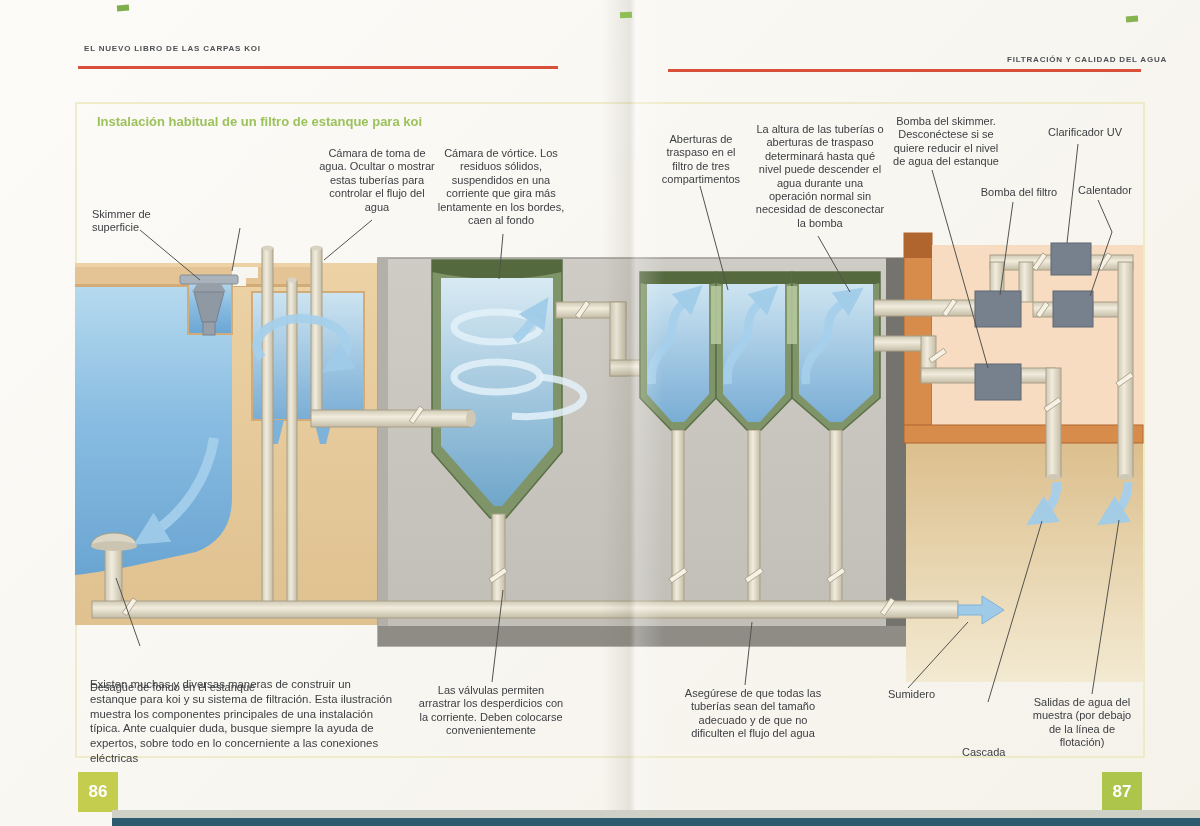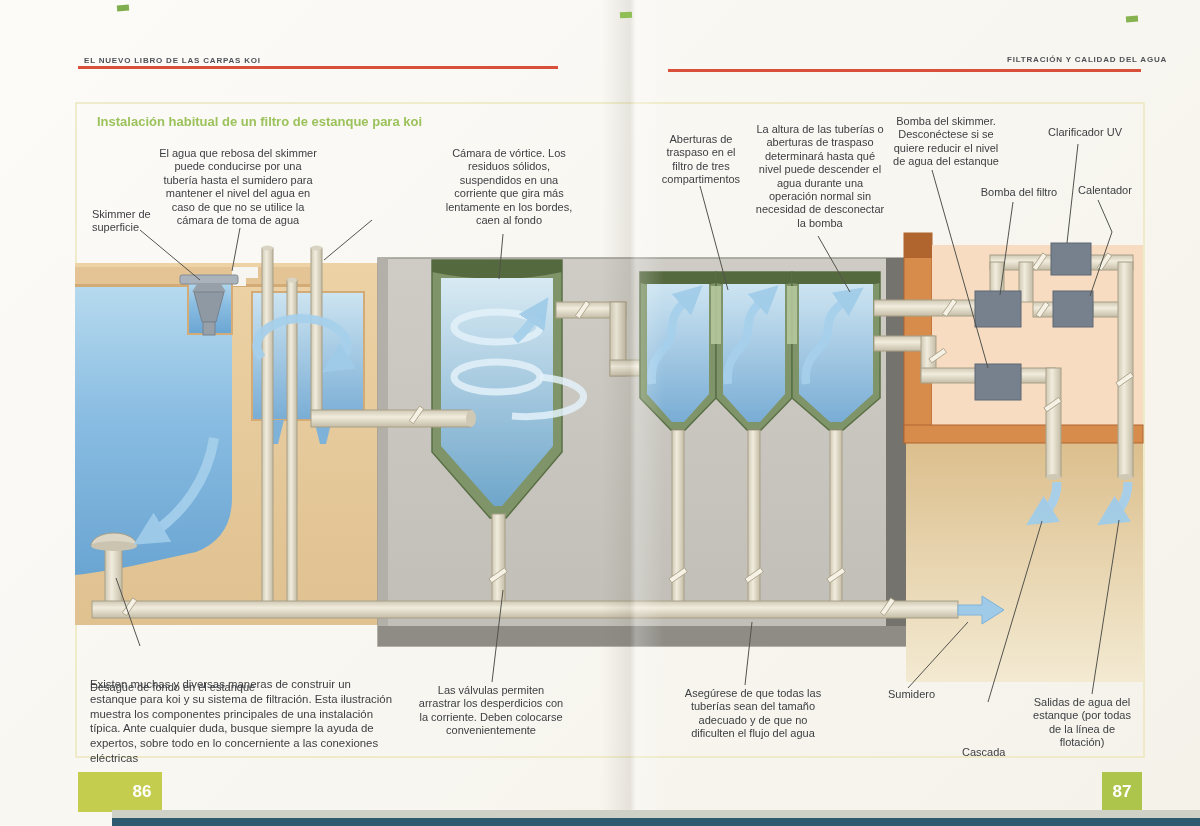--- a/index.html
+++ b/index.html
@@ -8,35 +8,35 @@
         font-family:"Liberation Sans", sans-serif;}
   .hdr{position:absolute;font-size:8px;font-weight:600;letter-spacing:.8px;color:#4e5156;}
   .rule{position:absolute;height:2.5px;background:#d8503a;}
   #title{position:absolute;left:97px;top:114px;font-size:13px;font-weight:bold;color:#9cc25c;}
   .lbl{position:absolute;font-size:11px;line-height:13.4px;color:#3c3e42;text-align:center;z-index:5;}
   .lbl.la{text-align:left;}
   #footer-note{position:absolute;left:90px;top:677px;width:302px;font-size:11.4px;line-height:14.8px;
                color:#3c3e42;text-align:left;z-index:5;}
   .pagenum{position:absolute;width:40px;height:40px;top:772px;color:#fff;font-size:17px;font-weight:bold;
            display:flex;align-items:center;justify-content:center;z-index:5;}
-  #pagenum-left{left:78px;background:#c5cd4f;padding-left:44px;}
+  #pagenum-left{left:78px;background:#c5cd4f;}
   #pagenum-right{left:1102px;background:#aec54b;}
   #artwork{position:absolute;left:0;top:0;z-index:1;}
   #fold{position:absolute;left:602px;top:0;width:62px;height:826px;z-index:4;pointer-events:none;
         background:linear-gradient(to right,rgba(120,112,98,0) 0%,rgba(120,112,98,.14) 45%,rgba(255,255,255,.25) 55%,rgba(120,112,98,0) 100%);}
   .edgemark{position:absolute;height:6px;width:12px;z-index:6;}
   #bottom-sliver{position:absolute;left:112px;top:810px;width:1088px;height:8px;background:#cfd0c6;z-index:6;}
   #bottom-edge{position:absolute;left:112px;top:818px;width:1088px;height:8px;background:#2d5a6e;z-index:6;}
 </style>
 </head>
 <body>
 
 <div id="page">
 
-  <div class="hdr" style="left:78px;top:56px;padding-left:6px;">EL NUEVO LIBRO DE LAS CARPAS KOI</div>
+  <div class="hdr" style="left:78px;top:44px;padding-left:6px;">EL NUEVO LIBRO DE LAS CARPAS KOI</div>
   <div class="rule" style="left:78px;top:66px;width:480px;"></div>
   <div class="hdr" style="left:1007px;top:55px;">FILTRACIÓN Y CALIDAD DEL AGUA</div>
   <div class="rule" style="left:668px;top:69px;width:473px;"></div>
 
   <div id="title">Instalación habitual de un filtro de estanque para koi</div>
 
   <div class="edgemark" style="left:117px;top:5px;background:#7fae4e;transform:rotate(-4deg);"></div>
   <div class="edgemark" style="left:620px;top:12px;background:#8fbe55;transform:rotate(-3deg);"></div>
   <div class="edgemark" style="left:1126px;top:16px;background:#86b24f;transform:rotate(-4deg);"></div>
 
@@ -241,34 +241,34 @@
       <line x1="140" y1="646" x2="116" y2="578"></line>
       <line x1="492" y1="682" x2="503" y2="590"></line>
       <line x1="745" y1="685" x2="752" y2="622"></line>
       <line x1="908" y1="688" x2="968" y2="622"></line>
       <line x1="988" y1="702" x2="1042" y2="521"></line>
       <line x1="1092" y1="694" x2="1119" y2="520"></line>
     </g>
   </svg>
 
   <div class="lbl la" style="left:92px;top:208px;width:64px;">Skimmer de superficie</div>
-  <div class="lbl" style="left:158px;top:147px;width:160px;">El agua que rebosa del skimmer puede conducirse por una tubería hasta el sumidero para mantener el nivel del agua en caso de que no se utilice la cámara de toma de agua</div>
-  <div class="lbl" style="left:436px;top:147px;width:130px;margin-left:8px;">Cámara de vórtice. Los residuos sólidos, suspendidos en una corriente que gira más lentamente en los bordes, caen al fondo</div>
+  <div class="lbl" style="left:318px;top:147px;width:118px;">Cámara de toma de agua. Ocultar o mostrar estas tuberías para controlar el flujo del agua</div>
+  <div class="lbl" style="left:436px;top:147px;width:130px;">Cámara de vórtice. Los residuos sólidos, suspendidos en una corriente que gira más lentamente en los bordes, caen al fondo</div>
   <div class="lbl" style="left:658px;top:133px;width:86px;">Aberturas de traspaso en el filtro de tres compartimentos</div>
   <div class="lbl" style="left:893px;top:115px;width:106px;">Bomba del skimmer. Desconéctese si se quiere reducir el nivel de agua del estanque</div>
   <div class="lbl" style="left:754px;top:123px;width:132px;">La altura de las tuberías o aberturas de traspaso determinará hasta qué nivel puede descender el agua durante una operación normal sin necesidad de desconectar la bomba</div>
   <div class="lbl" style="left:1042px;top:126px;width:86px;">Clarificador UV</div>
   <div class="lbl" style="left:978px;top:186px;width:82px;">Bomba del filtro</div>
   <div class="lbl" style="left:1074px;top:184px;width:62px;">Calentador</div>
   <div class="lbl la" style="left:90px;top:649px;width:230px;margin-top:32px;">Desagüe de fondo en el estanque</div>
   <div class="lbl" style="left:416px;top:684px;width:150px;">Las válvulas permiten arrastrar los desperdicios con la corriente. Deben colocarse convenientemente</div>
   <div class="lbl" style="left:683px;top:687px;width:140px;">Asegúrese de que todas las tuberías sean del tamaño adecuado y de que no dificulten el flujo del agua</div>
   <div class="lbl la" style="left:888px;top:688px;width:62px;">Sumidero</div>
   <div class="lbl la" style="left:962px;top:704px;width:56px;margin-top:42px;">Cascada</div>
-  <div class="lbl" style="left:1026px;top:696px;width:112px;">Salidas de agua del estanque (por todas de la línea de flotación)</div>
+  <div class="lbl" style="left:1026px;top:696px;width:112px;">Salidas de agua del muestra (por debajo de la línea de flotación)</div>
 
   <div id="footer-note">Existen muchas y diversas maneras de construir un estanque para koi y su sistema de filtración. Esta ilustración muestra los componentes principales de una instalación típica. Ante cualquier duda, busque siempre la ayuda de expertos, sobre todo en lo concerniente a las conexiones eléctricas</div>
 
   <div class="pagenum" id="pagenum-left">86</div>
   <div class="pagenum" id="pagenum-right">87</div>
 
   <div id="fold"></div>
   <div id="bottom-sliver"></div>
   <div id="bottom-edge"></div>
 </div>

